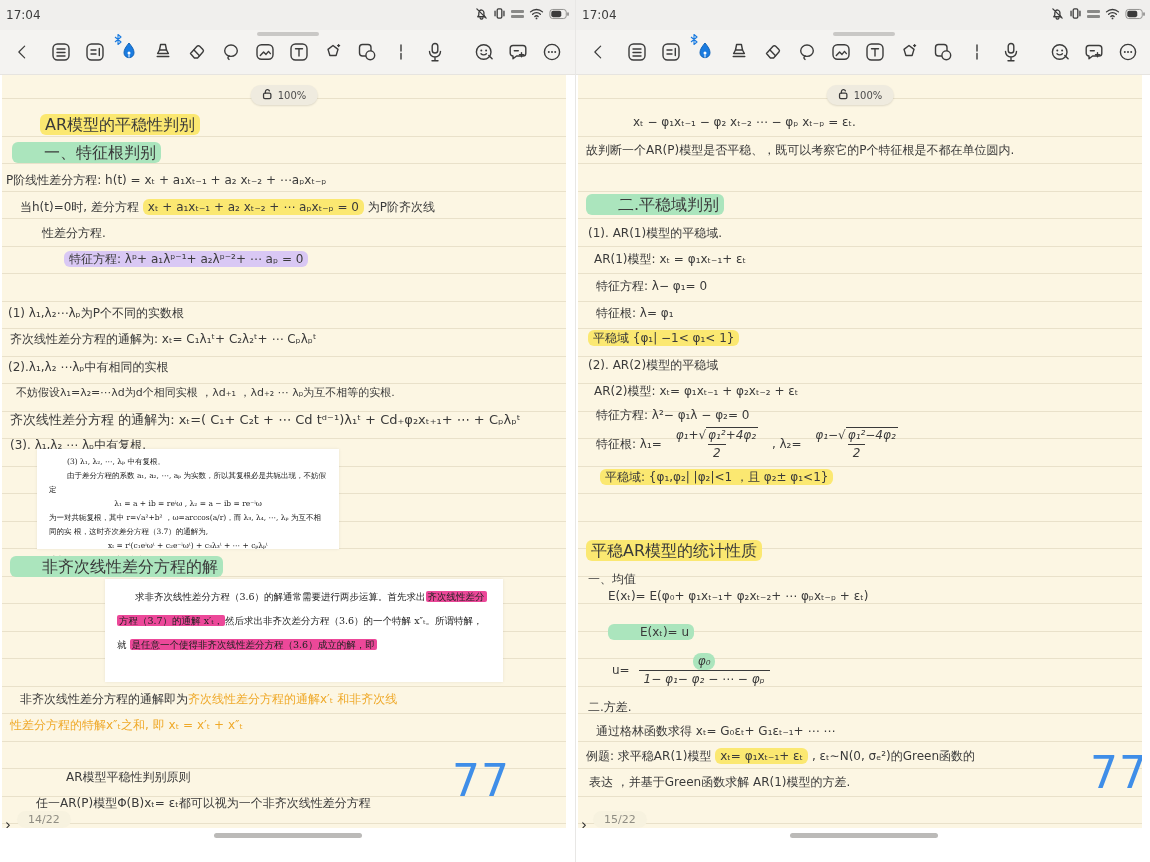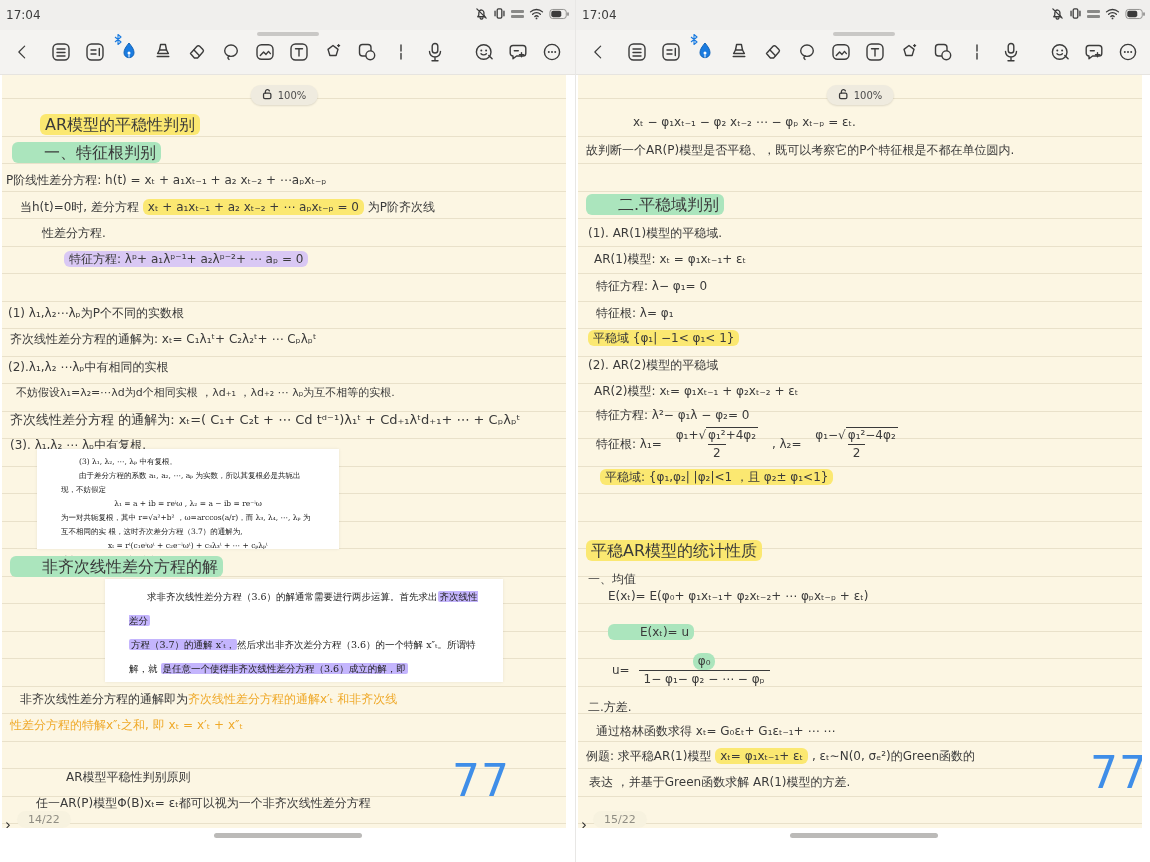--- a/index.html
+++ b/index.html
@@ -37,26 +37,26 @@
   .big{font-size:16px;}
   .hl{border-radius:6px;padding:1px 5px;}
   .hl-y{background:#fbe871;}
   .hl-g{background:#abe5bd;padding-left:32px;}
   .hl-p{background:#d9c8f4;}
   .orange{color:#efa929;}
   .pagenum-blue{position:absolute;font-size:44px;color:#3f8ee8;font-weight:500;letter-spacing:1px;}
   
   .snippet{position:absolute;background:#fff;box-shadow:0 0 3px rgba(0,0,0,.08);
            font-family:"DejaVu Serif","Liberation Serif",serif;font-size:9px;color:#222;line-height:17px;
-           padding:6px 24px;box-sizing:border-box;}
+           padding:6px 12px;box-sizing:border-box;}
   .snippet .c{display:block;text-align:center;}
   .snippet .ind{display:block;text-indent:18px;}
-  .hl-b{background:#c4b5fd;border-radius:2px;padding:0 2px;}
-  
-  .frac{display:inline-flex;flex-direction:column;align-items:center;vertical-align:middle;margin:0 5px;line-height:17px;}
+  .hl-b{background:#ec4899;border-radius:2px;padding:0 2px;}
+  
+  .frac{display:inline-flex;flex-direction:column;align-items:center;vertical-align:middle;margin:0 5px;line-height:17px;font-style:italic;}
   .frac .den{border-top:1.4px solid #3a3a3a;padding:0 5px;}
   .frac .num{padding:0 5px;}
   .num-g{background:#abe5bd;border-radius:8px;padding:0 14px;}
   .rad{border-top:1.4px solid #3a3a3a;padding:0 2px;}
   
   .bottom-strip{position:absolute;left:0;right:0;top:828px;height:34px;background:#fff;}
   .home-bar{position:absolute;top:5px;left:50%;transform:translateX(-50%);width:148px;height:5px;
             border-radius:3px;background:#bbbab8;}
   .page-chevron{position:absolute;top:818px;left:5px;font-size:15px;color:#2c2c2c;line-height:15px;}
   .page-badge{position:absolute;top:811px;left:17px;background:#f7f2df;border-radius:9px;
@@ -222,21 +222,21 @@
     <div class="line big" style="top:40px;left:38px"><span class="hl hl-y">AR模型的平稳性判别</span></div>
     <div class="line big" style="top:68px;left:10px"><span class="hl hl-g">一、特征根判别</span></div>
     <div class="line" style="top:97px;left:4px"><span>P阶线性差分方程:  h(t) = xₜ + a₁xₜ₋₁ + a₂ xₜ₋₂ + ⋯aₚxₜ₋ₚ</span></div>
     <div class="line" style="top:124px;left:18px"><span>当h(t)=0时, 差分方程  </span><span class="hl hl-y">xₜ + a₁xₜ₋₁ + a₂ xₜ₋₂ + ⋯ aₚxₜ₋ₚ = 0</span><span> 为P阶齐次线</span></div>
     <div class="line" style="top:150px;left:40px"><span>性差分方程.</span></div>
     <div class="line" style="top:176px;left:62px"><span class="hl hl-p">特征方程: λᵖ+ a₁λᵖ⁻¹+ a₂λᵖ⁻²+ ⋯ aₚ = 0</span></div>
     <div class="line" style="top:230px;left:6px"><span>(1) λ₁,λ₂⋯λₚ为P个不同的实数根</span></div>
     <div class="line" style="top:256px;left:8px"><span>齐次线性差分方程的通解为:  xₜ= C₁λ₁ᵗ+ C₂λ₂ᵗ+ ⋯ Cₚλₚᵗ</span></div>
     <div class="line" style="top:284px;left:6px"><span>(2).λ₁,λ₂ ⋯λₚ中有相同的实根</span></div>
     <div class="line" style="top:310px;left:14px;font-size:11px"><span>不妨假设λ₁=λ₂=⋯λd为d个相同实根 ，λd₊₁ ，λd₊₂ ⋯ λₚ为互不相等的实根.</span></div>
-    <div class="line" style="top:336px;left:8px;font-size:13px"><span>齐次线性差分方程 的通解为:  xₜ=( C₁+ C₂t + ⋯ Cd tᵈ⁻¹)λ₁ᵗ + Cd₊₁λᵗd₊₁+ ⋯ + Cₚλₚᵗ</span></div>
+    <div class="line" style="top:336px;left:8px;font-size:13px"><span>齐次线性差分方程 的通解为:  xₜ=( C₁+ C₂t + ⋯ Cd tᵈ⁻¹)λ₁ᵗ + Cd₊φ₂xₜ₊₁+ ⋯ + Cₚλₚᵗ</span></div>
     <div class="line" style="top:362px;left:8px"><span>(3). λ₁,λ₂ ⋯ λₚ中有复根.</span></div>
 
     <div class="snippet" style="top:374px;left:35px;width:302px;height:100px;font-size:7.5px;line-height:14px;">
       <span class="ind">(3) λ₁, λ₂, ⋯, λₚ 中有复根。</span>
       <span class="ind">由于差分方程的系数 a₁, a₂, ⋯, aₚ 为实数，所以其复根必是共轭出现，不妨假定</span>
       <span class="c">λ₁ = a + ib = reⁱω ,  λ₂ = a − ib = re⁻ⁱω</span>
       <span>为一对共轭复根，其中 r=√a²+b² ，ω=arccos(a/r)，而 λ₃, λ₄, ⋯, λₚ 为互不相同的实</span>
       <span>根，这时齐次差分方程（3.7）的通解为,</span>
       <span class="c">xₜ = rᵗ(c₁eⁱωᵗ + c₂e⁻ⁱωᵗ) + c₃λ₃ᵗ + ⋯ + cₚλₚᵗ</span>
       <span>式中, c₁, c₂, ⋯, cₚ 为任意实数.</span>

